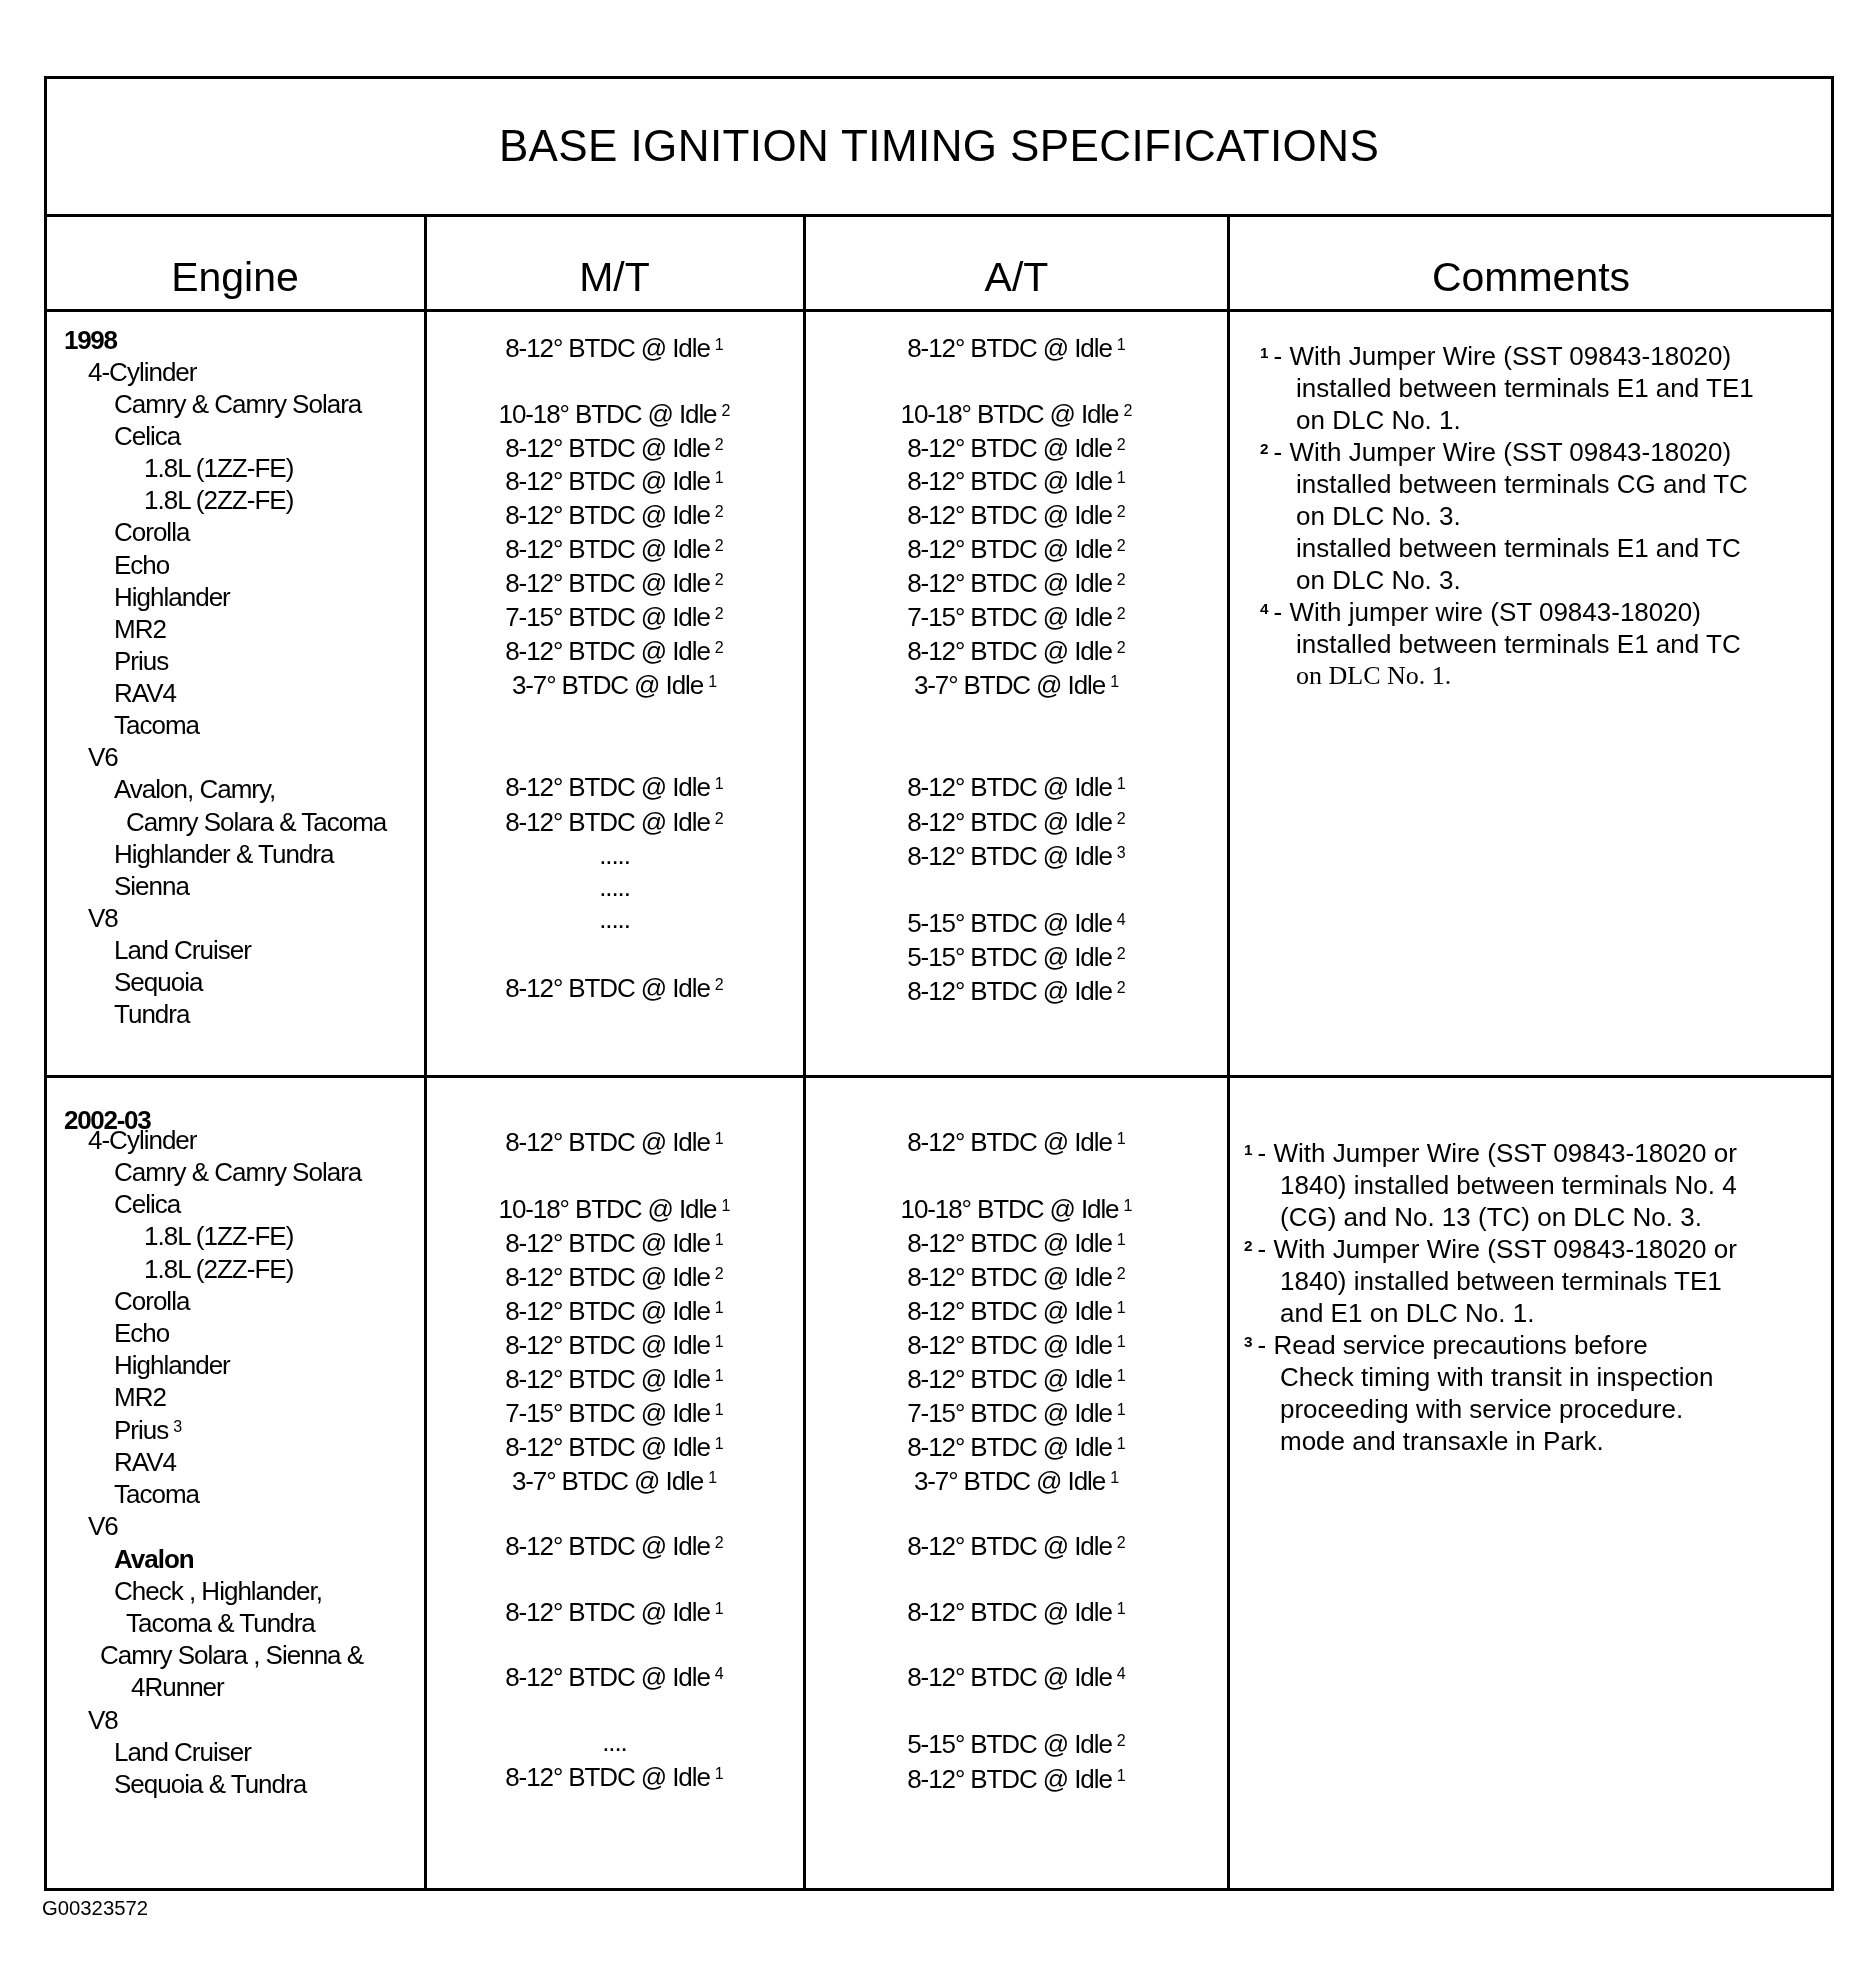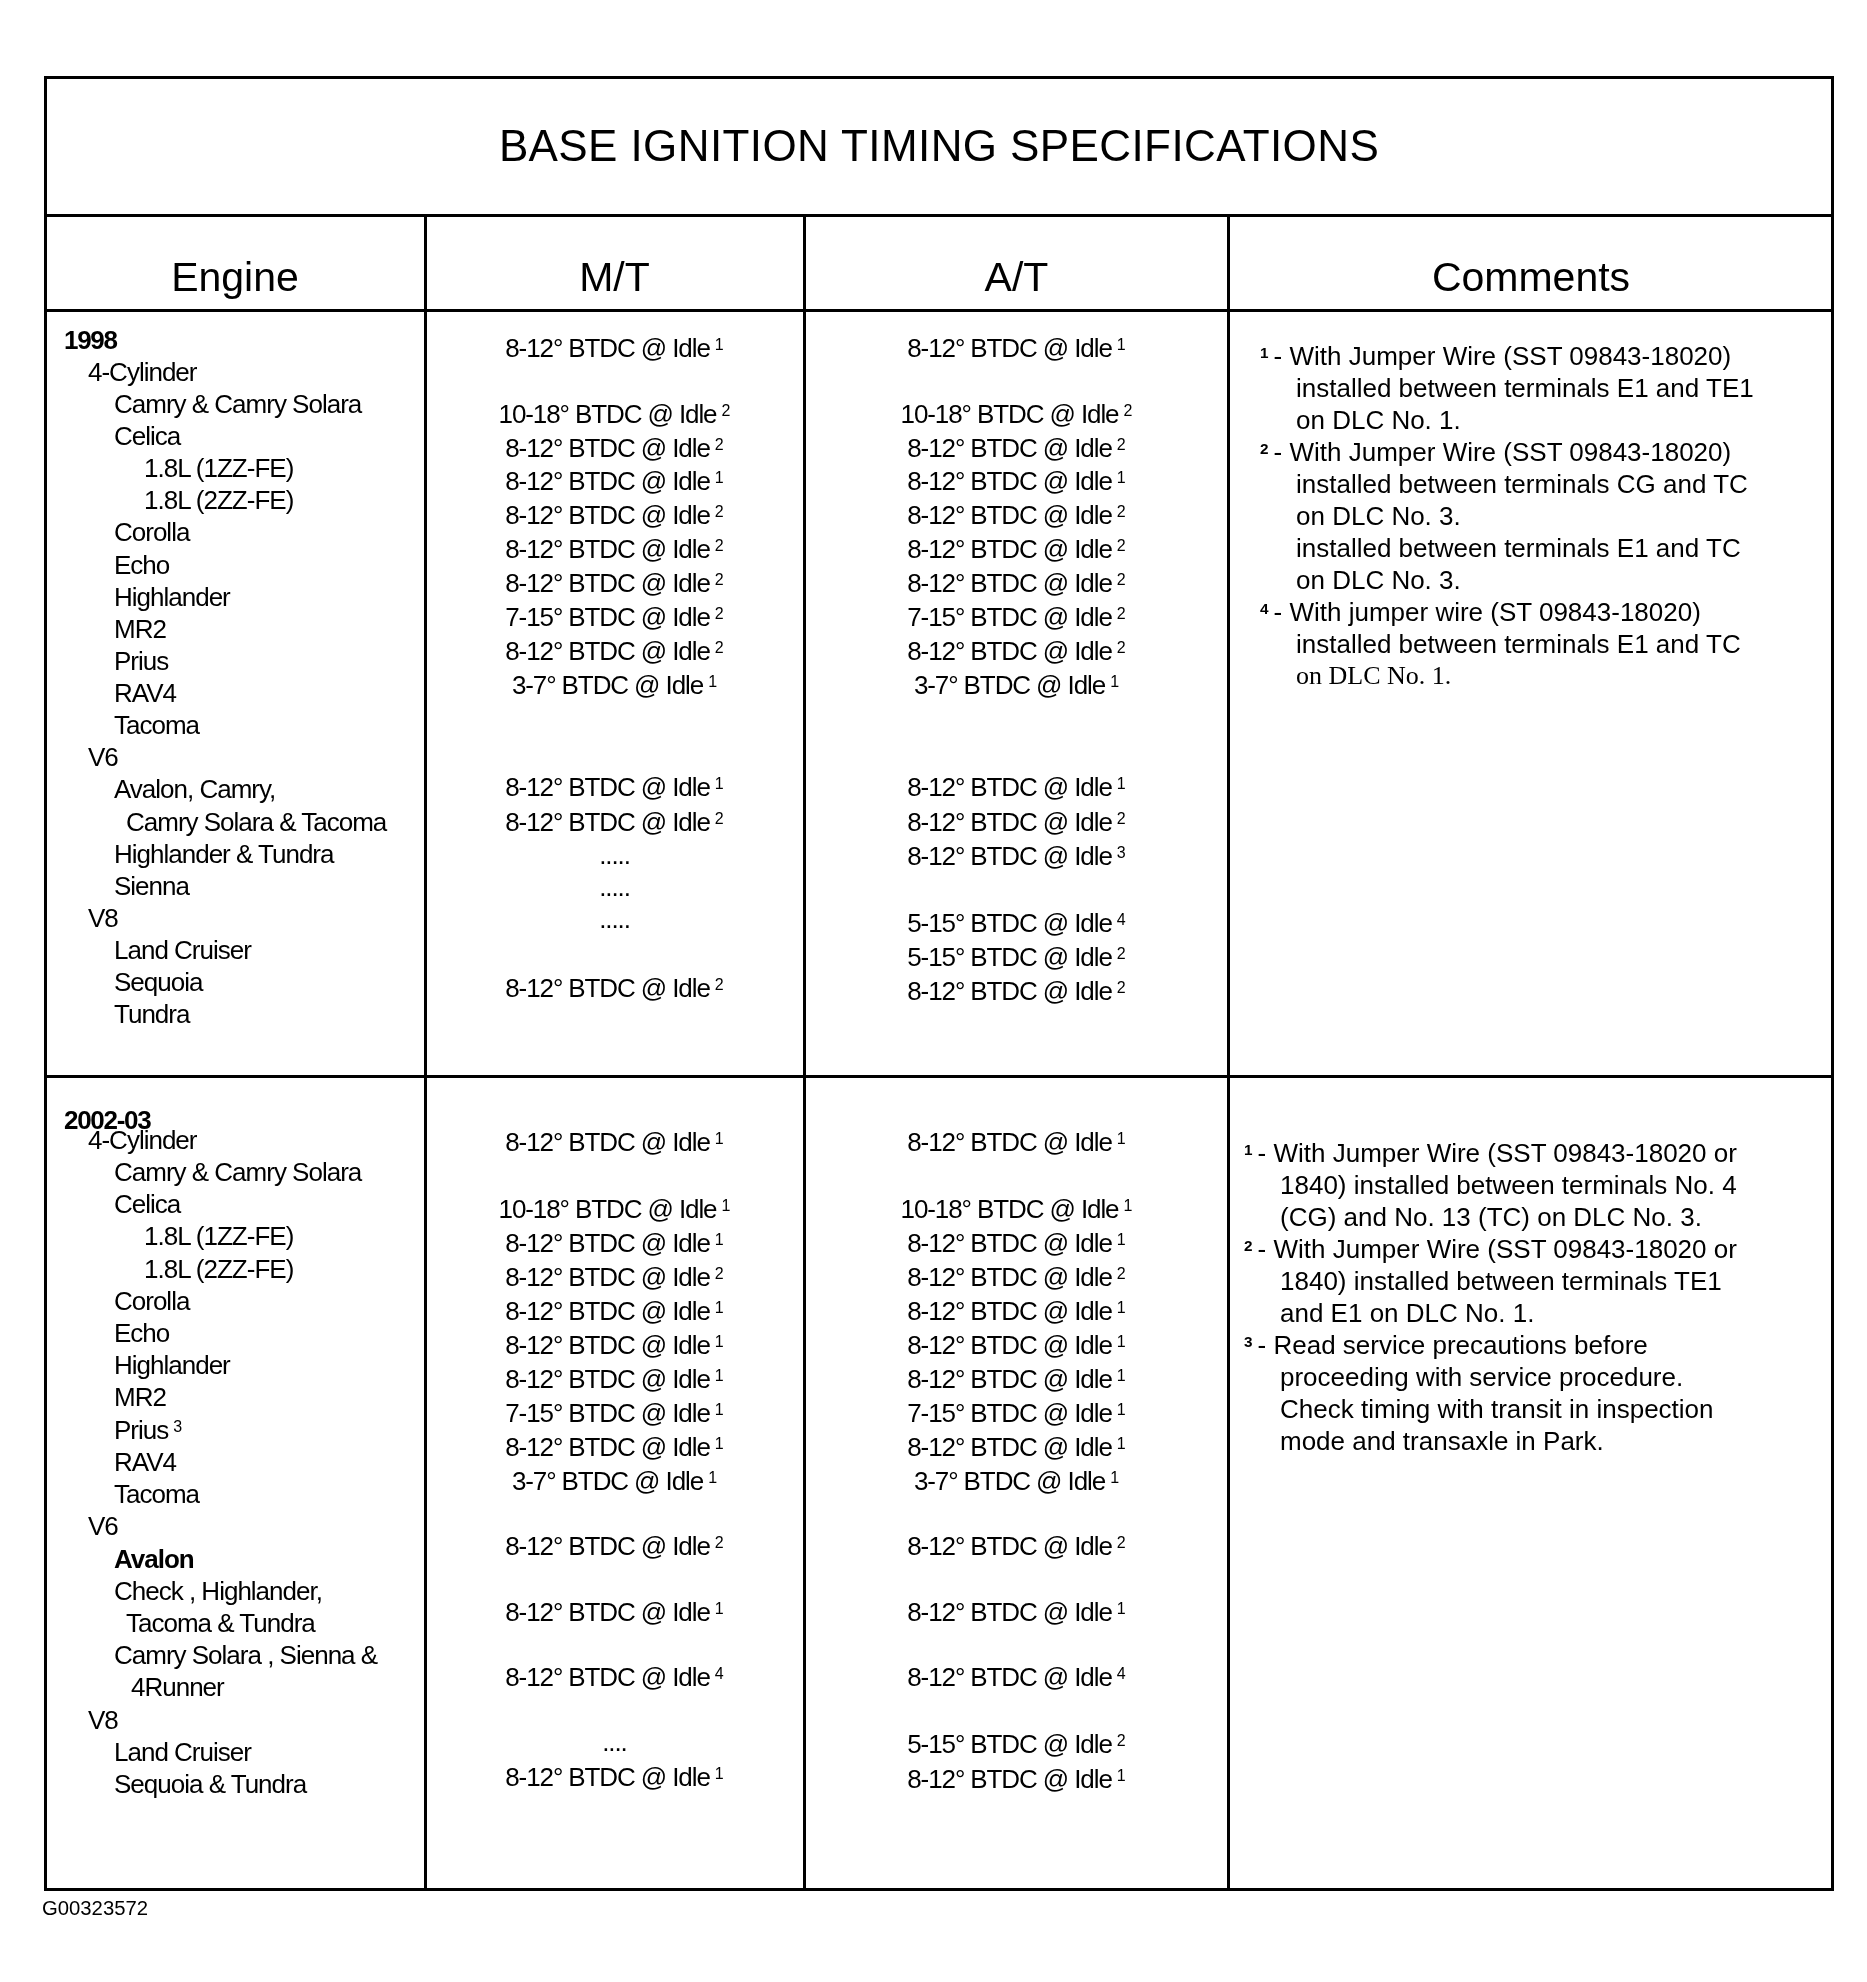--- a/index.html
+++ b/index.html
@@ -128,21 +128,21 @@
     <div class="eng" style="left: 114px; top: 1317px;"><span>Echo</span></div>
     <div class="eng" style="left: 114px; top: 1349px;"><span>Highlander</span></div>
     <div class="eng" style="left: 114px; top: 1381px;"><span>MR2</span></div>
     <div class="eng" style="left: 114px; top: 1414px;"><span>Prius</span><sup>3</sup></div>
     <div class="eng" style="left: 114px; top: 1446px;"><span>RAV4</span></div>
     <div class="eng" style="left: 114px; top: 1478px;"><span>Tacoma</span></div>
     <div class="eng" style="left: 88px; top: 1510px;"><span>V6</span></div>
     <div class="eng" style="left: 114px; top: 1543px; font-weight: bold;"><span>Avalon</span></div>
     <div class="eng" style="left: 114px; top: 1575px;"><span>Check , Highlander,</span></div>
     <div class="eng" style="left: 126px; top: 1607px;"><span>Tacoma &amp; Tundra</span></div>
-    <div class="eng" style="left: 114px; top: 1639px;"><span>Camry Solara , Sienna &amp;</span></div>
+    <div class="eng" style="left: 100px; top: 1639px;"><span>Camry Solara , Sienna &amp;</span></div>
     <div class="eng" style="left: 131px; top: 1671px;"><span>4Runner</span></div>
     <div class="eng" style="left: 88px; top: 1704px;"><span>V8</span></div>
     <div class="eng" style="left: 114px; top: 1736px;"><span>Land Cruiser</span></div>
     <div class="eng" style="left: 114px; top: 1768px;"><span>Sequoia  &amp;  Tundra</span></div>
     <div class="val" style="left: 426px; width: 377px; top: 1126px;"><span>8-12° BTDC @ Idle</span><sup>1</sup></div>
     <div class="val" style="left: 426px; width: 377px; top: 1193px;"><span>10-18° BTDC @ Idle</span><sup>1</sup></div>
     <div class="val" style="left: 426px; width: 377px; top: 1227px;"><span>8-12° BTDC @ Idle</span><sup>1</sup></div>
     <div class="val" style="left: 426px; width: 377px; top: 1261px;"><span>8-12° BTDC @ Idle</span><sup>2</sup></div>
     <div class="val" style="left: 426px; width: 377px; top: 1295px;"><span>8-12° BTDC @ Idle</span><sup>1</sup></div>
     <div class="val" style="left: 426px; width: 377px; top: 1329px;"><span>8-12° BTDC @ Idle</span><sup>1</sup></div>
@@ -176,21 +176,21 @@
         <span class="ind">1840) installed between terminals No. 4</span>
         <span class="ind">(CG) and No. 13 (TC) on DLC No. 3.</span>
       </div>
       <div>
         <span style="display: block;"><sup>2</sup>- With Jumper Wire (SST 09843-18020 or</span>
         <span class="ind">1840) installed between terminals TE1</span>
         <span class="ind">and E1 on DLC No. 1.</span>
       </div>
       <div>
         <span style="display: block;"><sup>3</sup>- Read service precautions before</span>
+        <span class="ind">Check timing with transit in inspection</span>
         <span class="ind">proceeding with service procedure.</span>
-        <span class="ind">Check timing with transit in inspection</span>
         <span class="ind">mode and transaxle in Park.</span>
       </div>
     </div>
   </div>
 
 <div class="code">G00323572</div>
 
 
 </body></html>

